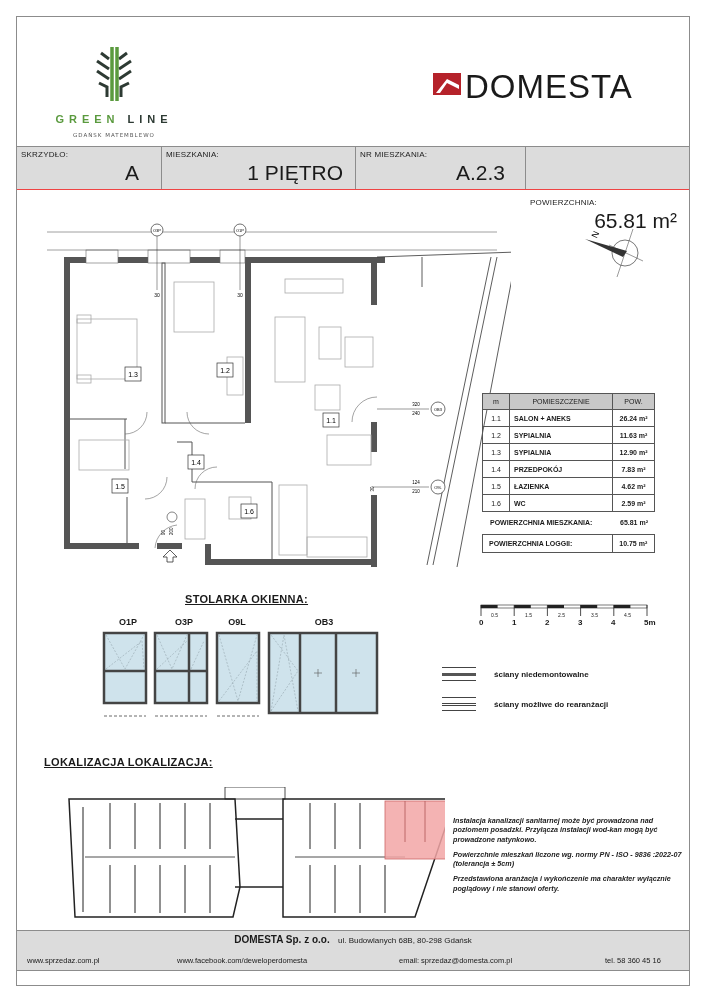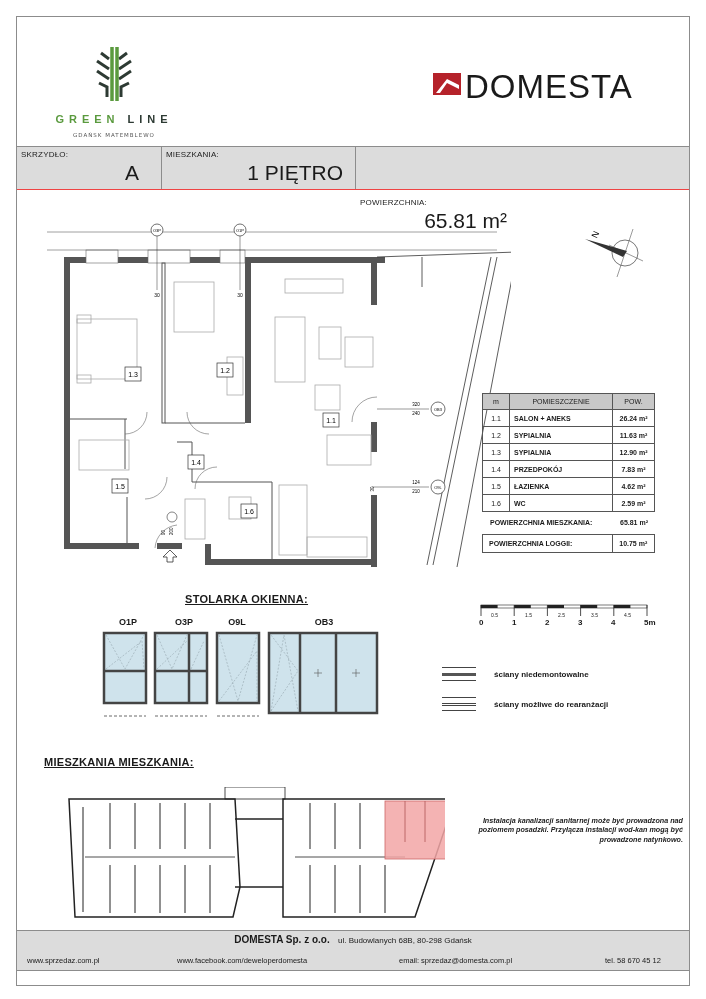--- a/index.html
+++ b/index.html
@@ -46,21 +46,21 @@
   .legend-swatch { width: 34px; height: 14px; border-top: 1px solid #444; border-bottom: 1px solid #444; position: relative; margin-right: 18px; }
   .legend-swatch .mid { position: absolute; left: 0; right: 0; top: 5px; height: 3px; }
   .legend-text { font-size: 8px; font-weight: bold; font-family: "Liberation Sans", sans-serif; }
 
   
   .section-title { font-family: "Liberation Sans", sans-serif; font-weight: bold; font-size: 11px; text-decoration: underline; letter-spacing: 0.3px; }
   .win-label { position: absolute; font-family: "Liberation Sans", sans-serif; font-weight: bold; font-size: 9px; text-align: center; }
 
   
   .notes { left: 436px; top: 799px; width: 230px; font-size: 7.2px; font-style: italic; font-weight: bold; font-family: "Liberation Sans", sans-serif; line-height: 9.3px; color: #222; }
-  .notes p { margin-bottom: 6px; text-align: right; }
+  .notes p { margin-bottom: 6px; }
 
   
   .footer { left: 0; top: 913px; width: 672px; height: 41px; background: #dcdcdc; border-top: 1px solid #8c8c8c; border-bottom: 1px solid #8c8c8c; font-family: "Liberation Sans", sans-serif; }
   .footer-line1 { position: absolute; left: 0; width: 100%; top: 3px; text-align: center; font-size: 8px; }
   .footer-company { font-weight: bold; font-size: 10px; margin-right: 6px; text-align: center; }
   .footer-link { position: absolute; top: 25px; font-size: 7.5px; }
 
   svg text { font-family: "Liberation Sans", sans-serif; }
 </style>
 </head>
@@ -98,20 +98,24 @@
   </div>
 
   <div class="abs infobar">
     <div class="info-cell" style="width:145px">
       <div class="info-label">SKRZYDŁO:</div>
       <div class="info-value" style="right:22px">A</div>
     </div>
     <div class="info-cell" style="width:194px">
       <div class="info-label">MIESZKANIA:</div>
       <div class="info-value">1 PIĘTRO</div>
+    </div>
+    <div class="info-cell" style="width:170px">
+      <div class="info-label">NR MIESZKANIA:</div>
+      <div class="info-value" style="right:20px">A.2.3</div>
     </div>
     <div class="info-cell" style="width:163px">
       <div class="info-label">POWIERZCHNIA:</div>
       <div class="info-value">65.81 m²</div>
     </div>
   </div>
 
   <svg class="abs" style="left:24px;top:180px" width="470" height="370" viewBox="24 180 470 370">
 
     <line x1="30" y1="215" x2="480" y2="215" stroke="#888" stroke-width="0.8"></line>
@@ -371,21 +375,21 @@
       <line x1="254" y1="38" x2="254" y2="46"></line>
         <line x1="250" y1="42" x2="258" y2="42"></line>
     </g>
     <g stroke="#444" stroke-width="0.8" stroke-dasharray="3,2">
       <line x1="2" y1="85" x2="44" y2="85"></line>
         <line x1="53" y1="85" x2="105" y2="85"></line>
         <line x1="115" y1="85" x2="157" y2="85"></line>
     </g>
   </svg>
 
-  <div class="abs section-title" style="left:27px;top:739px">MIESZKANIA MIESZKANIA:</div>
+  <div class="abs section-title" style="left:27px;top:739px">LOKALIZACJA LOKALIZACJA:</div>
   <svg class="abs" style="left:48px;top:770px" width="380" height="140" viewBox="0 0 380 140">
     <g stroke="#222" stroke-width="1.5" fill="none">
       <path d="M4 12 L170 12 L175 100 L168 130 L10 130 Z"></path>
       <path d="M218 12 L390 12 L350 130 L218 130 Z"></path>
       <rect x="160" y="0" width="60" height="12" stroke-width="0.8"></rect>
       <line x1="170" y1="32" x2="218" y2="32"></line>
       <line x1="170" y1="100" x2="218" y2="100"></line>
       <line x1="20" y1="70" x2="170" y2="70" stroke-width="0.8"></line>
       <line x1="230" y1="70" x2="340" y2="70" stroke-width="0.8"></line>
     </g>
@@ -411,25 +415,27 @@
     </g>
     <rect x="320" y="14" width="62" height="58" fill="#f2a6a6" fill-opacity="0.85" stroke="#c66" stroke-width="0.8"></rect>
     <g stroke="#b05555" stroke-width="0.8">
         <line x1="340" y1="14" x2="340" y2="55"></line>
         <line x1="360" y1="14" x2="360" y2="55"></line>
       </g>
   </svg>
 
   <div class="abs notes">
     <p>Instalacja kanalizacji sanitarnej może być prowadzona nad poziomem posadzki. Przyłącza instalacji wod-kan mogą być prowadzone natynkowo.</p>
+    <p>Powierzchnie mieszkań liczone wg. normy PN - ISO - 9836 :2022-07 (tolerancja ± 5cm)</p>
+    <p>Przedstawiona aranżacja i wykończenie ma charakter wyłącznie poglądowy i nie stanowi oferty.</p>
   </div>
 
   <div class="abs footer">
     <div class="footer-line1">
       <span class="footer-company">DOMESTA Sp. z o.o.</span>
       <span>ul. Budowlanych 68B, 80-298 Gdańsk</span>
     </div>
     <span class="footer-link" style="left:10px">www.sprzedaz.com.pl</span>
     <span class="footer-link" style="left:160px">www.facebook.com/deweloperdomesta</span>
     <span class="footer-link" style="left:382px">email: sprzedaz@domesta.com.pl</span>
-    <span class="footer-link" style="left:588px">tel. 58 670 45 12</span>
+    <span class="footer-link" style="left:588px">tel. 58 360 45 16</span>
   </div>
 </div>
 
 </body></html>

